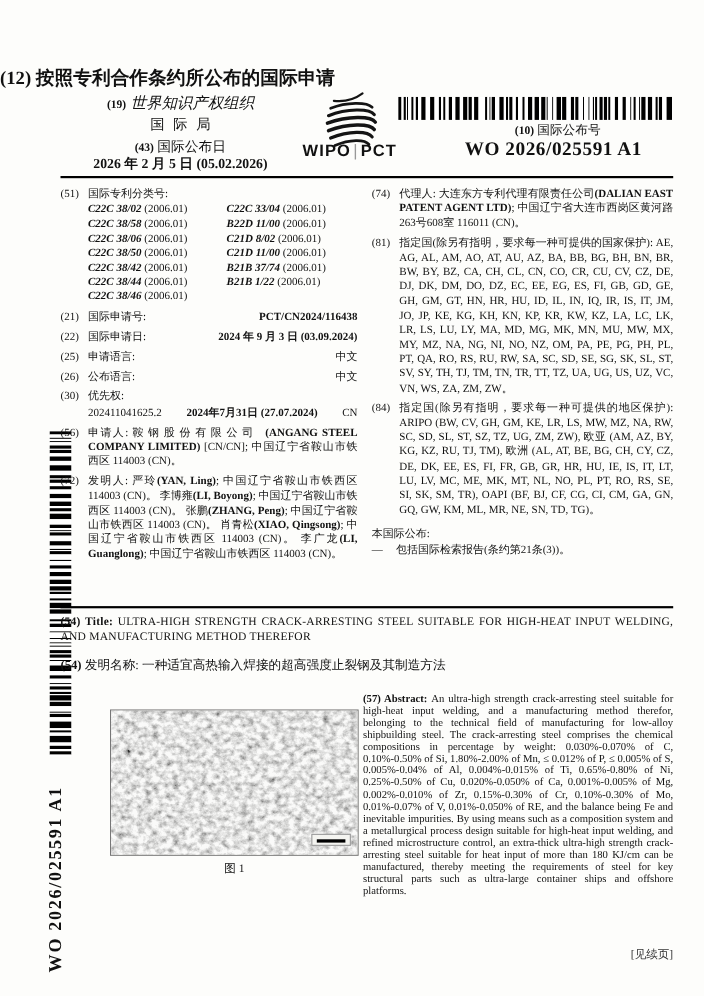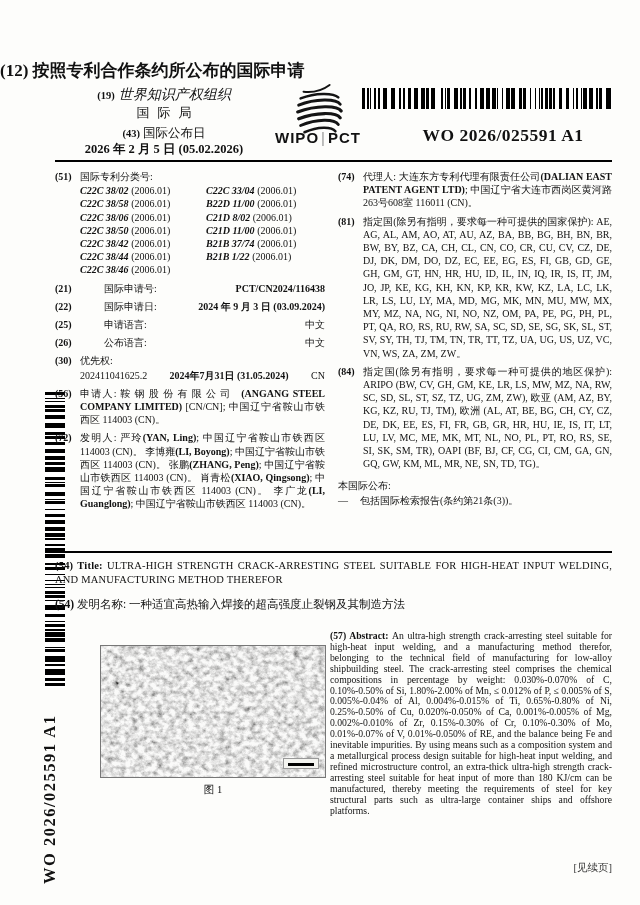--- a/index.html
+++ b/index.html
@@ -26,23 +26,23 @@
   .hr-no { position:absolute; left:394px; top:125px; width:218px; text-align:center; font-size:17.5px; font-weight:700; letter-spacing:0.5px; }
   .rule { position:absolute; left:55px; width:557px; height:2px; background:#000; }
   .rule1 { top:160px; } .rule2 { top:551px; }
 
   
   .body-cols { position:absolute; left:55px; top:170px; width:557px; height:378px; display:flex; gap:13px;
                font-size:10px; line-height:13.2px; overflow:hidden; }
   .col-left { flex:0 0 270px; }
   .col-right { flex:1; }
   .field { display:flex; margin-bottom:5px; }
-  .fnum { flex:0 0 25px; font-weight:700; }
+  .fnum { flex:0 0 25px; font-weight:400; }
   .fbody { flex:1; }
-  .kv { display:flex;margin-left:24px; }
+  .kv { display:flex; }
   .kv .v { margin-left:auto; text-align:right; }
   .vbold { font-weight:700; }
   .codes { display:flex; margin-top:1px; }
   .ccol { width:119px; }
   .ccol + .ccol { margin-left:7px; flex:1; }
   .code .c { font-weight:700; font-style:italic; }
   .prio-row { display:flex; justify-content:space-between; margin-top:1px; }
   .just { text-align:justify; }
   .note { margin-top:9px; }
   .note-item { display:flex; margin-top:1px; }
@@ -300,20 +300,24 @@
       <span style="flex: 1 1 0px; background: rgb(255, 255, 255);"></span>
       <span style="flex: 3 3 0px; background: rgb(0, 0, 0);"></span>
       <span style="flex: 3 3 0px; background: rgb(255, 255, 255);"></span>
       <span style="flex: 1 1 0px; background: rgb(0, 0, 0);"></span>
       <span style="flex: 1 1 0px; background: rgb(255, 255, 255);"></span>
       <span style="flex: 2 2 0px; background: rgb(0, 0, 0);"></span>
       <span style="flex: 3 3 0px; background: rgb(255, 255, 255);"></span>
       <span style="flex: 4 4 0px; background: rgb(0, 0, 0);"></span>
       <span style="flex: 1 1 0px; background: rgb(255, 255, 255);"></span>
     </div>
+  <div class="hr-label">
+    <b>(10)</b>
+    <span>国际公布号</span>
+  </div>
   <div class="hr-no">WO 2026/025591 A1</div>
 
   <div class="rule rule1"></div>
 
   <div class="body-cols">
     <div class="col-left">
 
       <div class="field">
         <span class="fnum">(51)</span>
         <span class="fbody">
@@ -371,21 +375,21 @@
           <span class="v">中文</span>
         </span>
       </div>
 
       <div class="field">
         <span class="fnum">(30)</span>
         <span class="fbody">
           <span>优先权:</span>
           <span class="prio-row">
             <span>202411041625.2</span>
-            <span class="vbold">2024年7月31日 (31.05.2024)</span>
+            <span class="vbold">2024年7月31日 (27.07.2024)</span>
             <span>CN</span>
           </span>
         </span>
       </div>
 
       <div class="field">
         <span class="fnum">(56)</span>
         <span class="fbody just"><span>申请人: </span><span style="letter-spacing: 3px;">鞍钢股份有限公司 </span><span style="font-weight: 700;">(ANGANG STEEL COMPANY LIMITED)</span><span> [CN/CN]; 中国辽宁省鞍山市铁西区 114003 (CN)。</span></span>
       </div>
 

